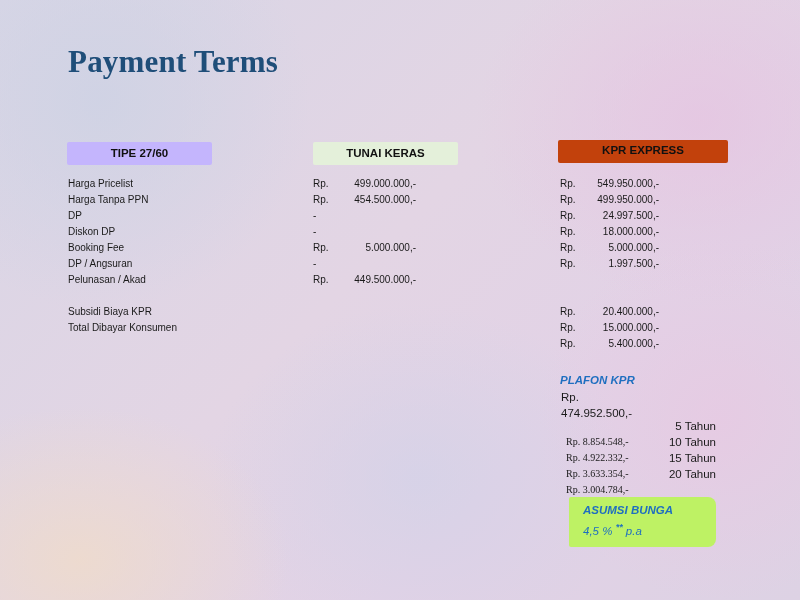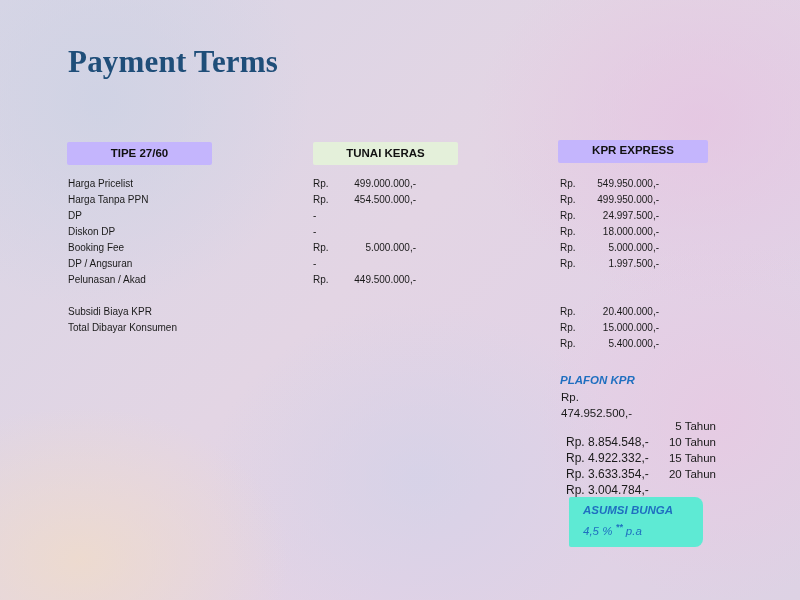--- a/index.html
+++ b/index.html
@@ -19,42 +19,42 @@
       font-family: "Liberation Serif", serif; font-weight: bold;
       font-size: 31px; color: #1f4e79; letter-spacing: 0.2px;
     }
     .hdr {
       position: absolute; height: 23px; line-height: 23px;
       text-align: center; font-weight: bold; font-size: 11.5px; color: #111;
       border-radius: 2px;
     }
     .hdr.yellow { left: 67px; top: 142px; width: 145px; background: #c4b5fd; }
     .hdr.green1 { left: 313px; top: 142px; width: 145px; background: #e4f0da; }
-    .hdr.green2 { left: 558px; top: 140px; width: 150px; background: #c4b5fd; line-height: 21px; }
+    .hdr.green2 { left: 558px; top: 140px; width: 170px; background: #c2410c; line-height: 21px; }
     .col { position: absolute; font-size: 10px; color: #1a1a1a; }
     .col .row { height: 16px; line-height: 16px; white-space: pre; }
     .col .gap { height: 16px; }
     .labels { left: 68px; top: 176px; }
     .tunai { left: 313px; top: 176px; }
     .kpr { left: 560px; top: 176px; }
     .rp { display: inline-block; width: 33px; }
     .amt { display: inline-block; width: 66px; text-align: right; }
     .tunai .amt { width: 70px; }
     .plafon-title {
       position: absolute; left: 560px; top: 374px;
       font-size: 11.5px; font-weight: bold; font-style: italic; color: #1f6fc0;
     }
     .plafon-val { position: absolute; left: 561px; top: 389px; font-size: 11.5px; color: #1a1a1a; line-height: 16px; }
-    .tenor-list { position: absolute; left: 566px; top: 434px; font-family: Liberation Sans, sans-serif; font-size: 12px; color: #1a1a1a; text-align: center; }
+    .tenor-list { position: absolute; left: 566px; top: 434px; font-family: Liberation Serif, serif; font-size: 10px; color: #1a1a1a; text-align: center; }
     .tenor-list .row { height: 16px; line-height: 16px; }
     .years { position: absolute; left: 630px; top: 418px; width: 86px; text-align: right; font-size: 11.5px; color: #1a1a1a; }
     .years .row { height: 16px; line-height: 16px; }
     .bunga-box {
-      position: absolute; left: 569px; top: 497px; width: 134px; height: 50px;
-      background: #5eead4; border-radius: 2px 8px 8px 2px;
+      position: absolute; left: 569px; top: 497px; width: 147px; height: 50px;
+      background: #bef264; border-radius: 2px 8px 8px 2px;
     }
     .bunga-title { position: absolute; left: 14px; top: 7px; font-size: 11.5px; font-weight: bold; font-style: italic; color: #1f6fc0; }
     .bunga-val { position: absolute; left: 14px; top: 25px; font-size: 11.5px; font-style: italic; color: #1f6fc0; }
     .bunga-val sup { font-size: 9px; font-weight: bold; }
   </style>
 </head>
 <body>
 
 <div class="title">Payment Terms</div>
 

